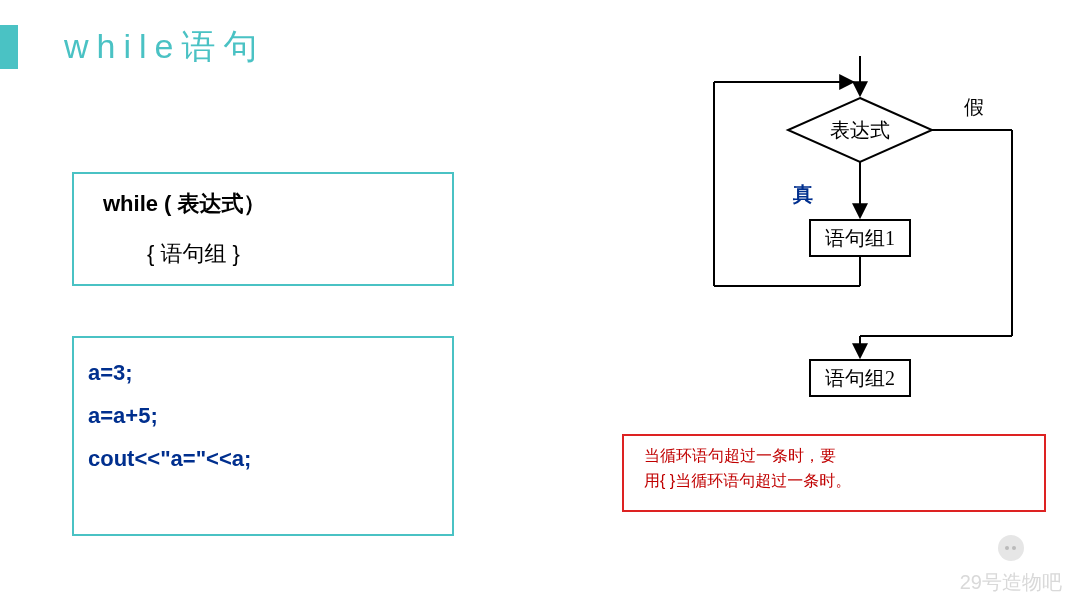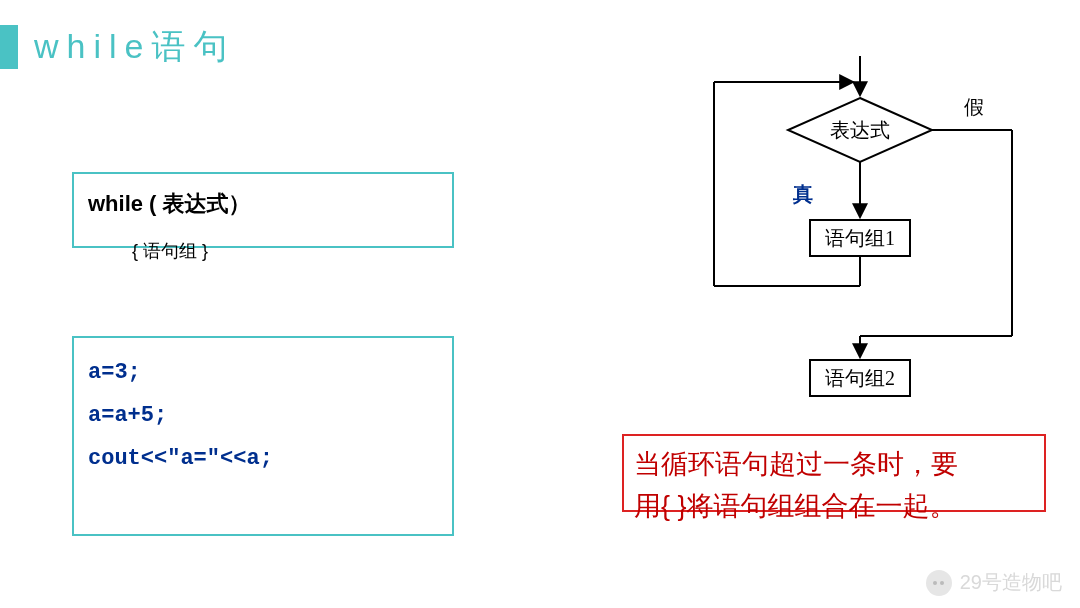--- a/index.html
+++ b/index.html
@@ -20,91 +20,93 @@
     }
     .title-accent {
       width: 18px;
       height: 44px;
       background: #4ac2c4;
     }
     .title-text {
       color: #4ac2c4;
       font-size: 34px;
       letter-spacing: 8px;
-      margin-left: 16px;
+      margin-left: 46px;
       font-weight: 400;
     }
     .box1 {
       position: absolute;
       left: 72px;
       top: 172px;
       width: 382px;
-      height: 76px;
+      height: 114px;
       border: 2px solid #4ac2c4;
-      padding: 12px 14px;
+      padding: 12px 29px;
     }
     .box1 .line1 {
       font-size: 22px;
       font-weight: bold;
       color: #000;
       line-height: 1.6;
     }
     .box1 .line2 {
-      font-size: 18px;
+      font-size: 22px;
       color: #000;
       margin-top: 18px;
       margin-left: 44px;
     }
     .box2 {
       position: absolute;
       left: 72px;
       top: 336px;
       width: 382px;
       height: 200px;
       border: 2px solid #4ac2c4;
       padding: 14px 14px;
     }
     .box2 .cline {
       font-size: 22px;
       font-weight: bold;
       color: #002f8e;
       line-height: 1.95;
-      font-family: Liberation Mono, monospace;
+      font-family: Liberation Sans, sans-serif;
     }
     .box2 .indent { }
     .flowchart {
       position: absolute;
       left: 620px;
       top: 56px;
       width: 420px;
       height: 350px;
     }
     .note-box {
       position: absolute;
       left: 622px;
       top: 434px;
       width: 424px;
       height: 78px;
       border: 2px solid #d22;
       padding: 8px 10px;
     }
     .note-box .note-line {
       color: #c00000;
-      font-size: 27px;
+      font-size: 16px;
       line-height: 1.55;
+      margin-left: 10px;
     }
     .watermark {
       position: absolute;
       right: 18px;
       bottom: 12px;
       display: flex;
-      align-items: flex-end;
+      align-items: center;
       color: #d9d9d9;
       font-size: 20px;
       gap: 8px;
+      flex-direction: column;
     }
     .wm-circle {
       width: 26px; height: 26px;
       border-radius: 50%;
       background: #e6e6e6;
       display: flex;
       align-items: center;
       justify-content: center;
     }
     .wm-dots {
@@ -164,21 +166,21 @@
   <line x1="240" y1="230" x2="94" y2="230" stroke="#000" stroke-width="2"></line>
   <line x1="94" y1="230" x2="94" y2="26" stroke="#000" stroke-width="2"></line>
   <line x1="94" y1="26" x2="232" y2="26" stroke="#000" stroke-width="2" marker-end="url(#arrow)"></line>
 
   <rect x="190" y="304" width="100" height="36" fill="#fff" stroke="#000" stroke-width="2"></rect>
   <text x="240" y="329" font-size="20" text-anchor="middle" font-family="SimSun">语句组2</text>
 </svg>
 
 <div class="note-box">
   <div class="note-line">当循环语句超过一条时，要</div>
-  <div class="note-line">用{ }将语句组组合在一起。</div>
+  <div class="note-line">用{ }当循环语句超过一条时。</div>
 </div>
 
 <div class="watermark">
   <span class="wm-circle">
     <span class="wm-dots">
       <span class="wm-dot"></span>
         <span class="wm-dot"></span>
     </span>
   </span>
   <span>29号造物吧</span>

